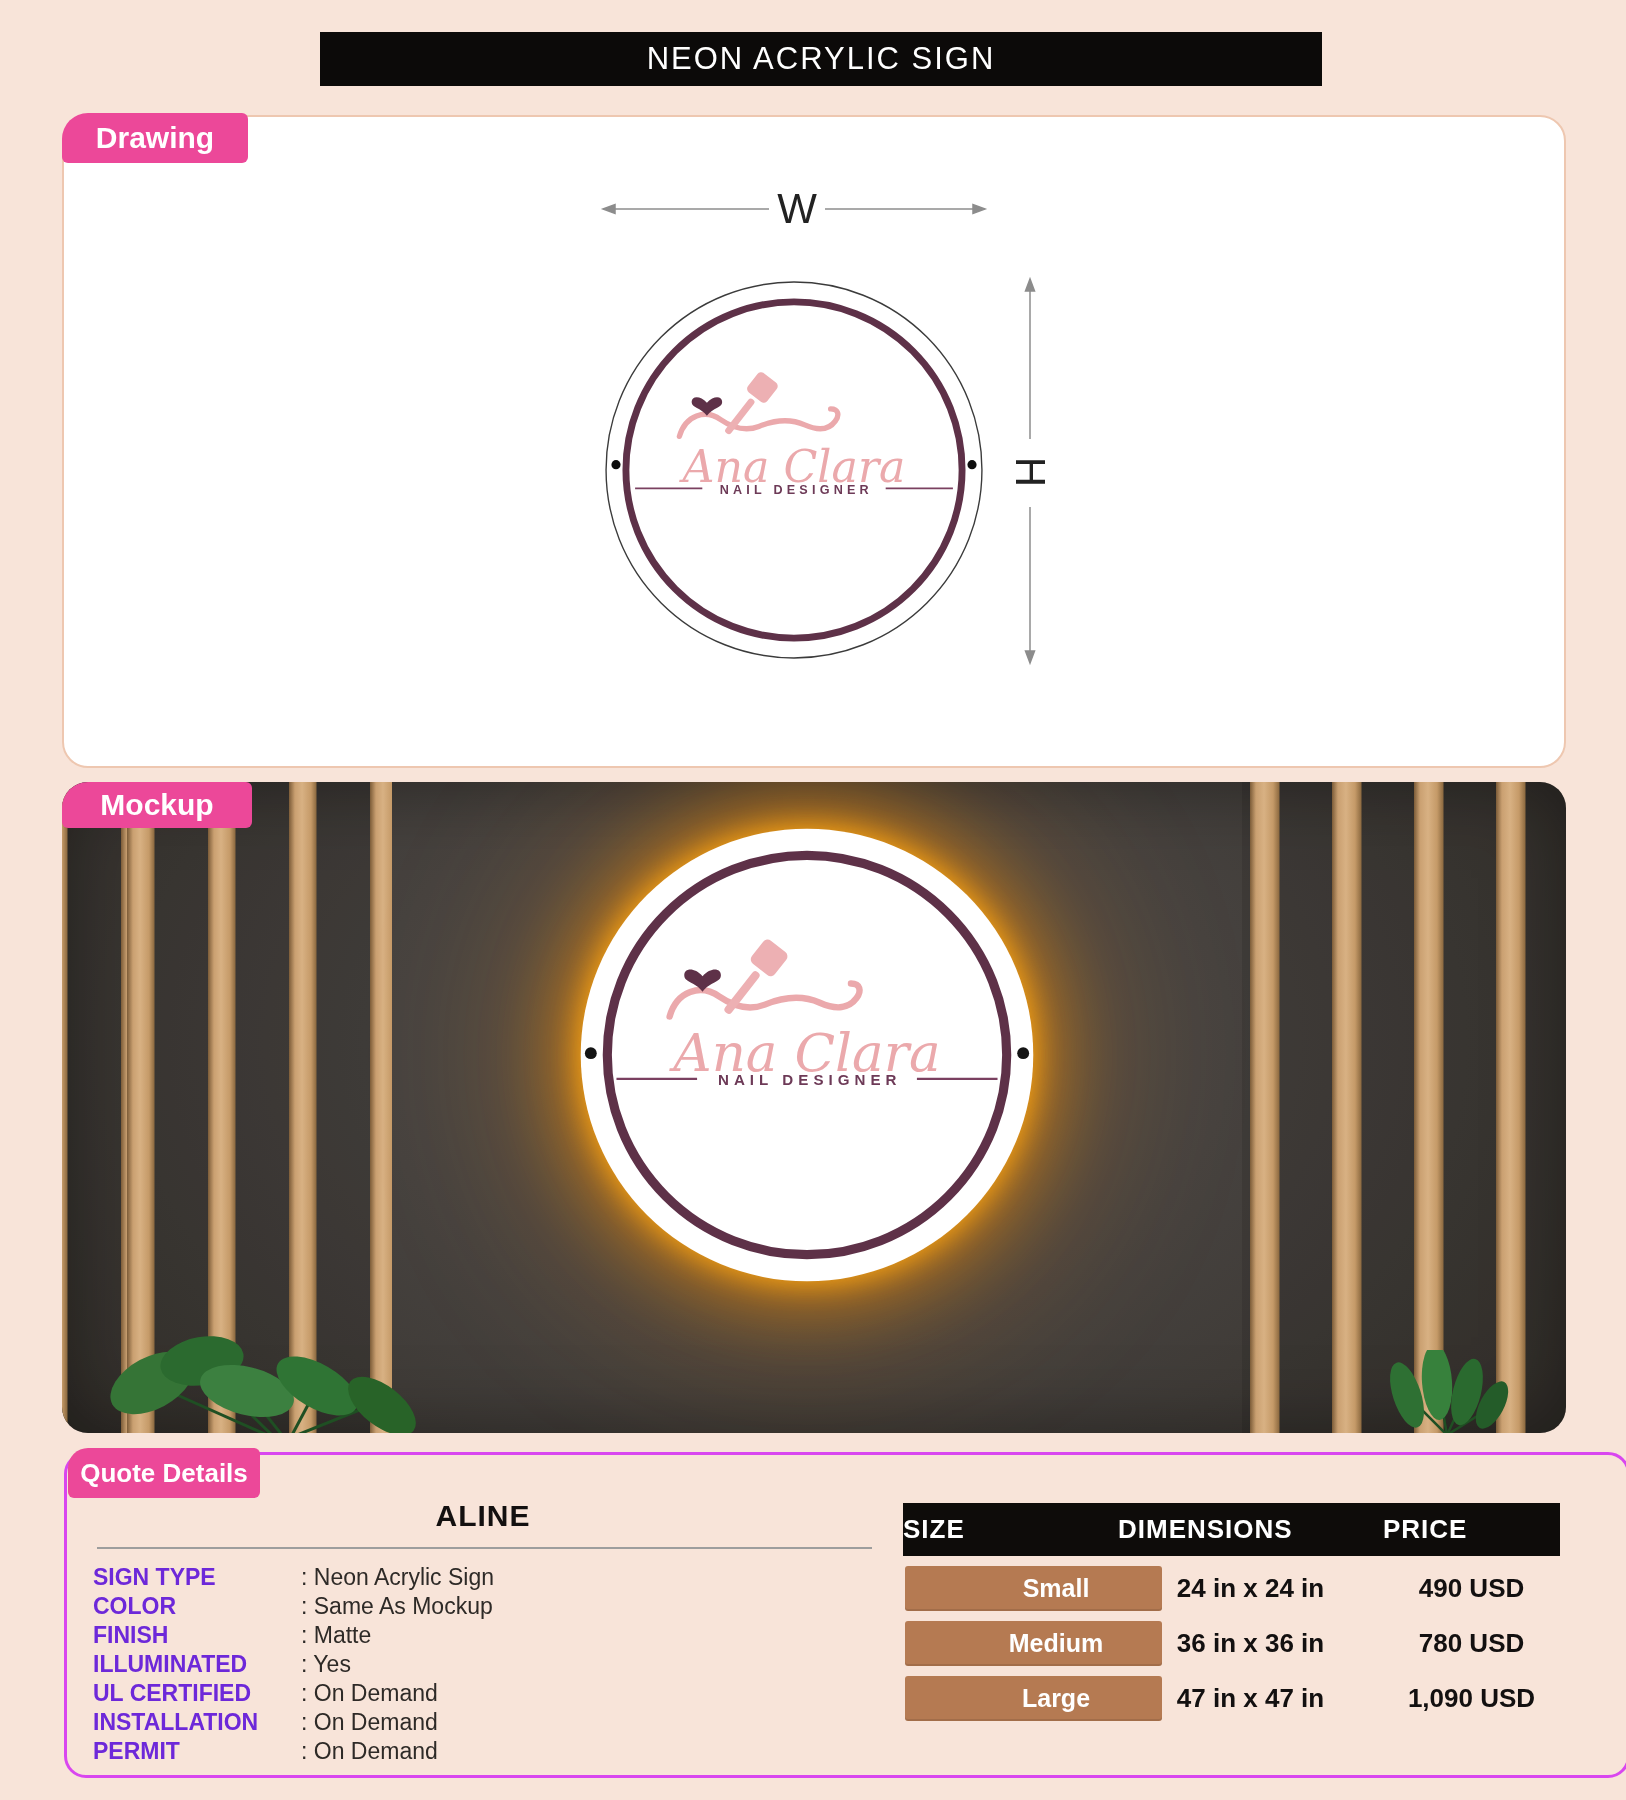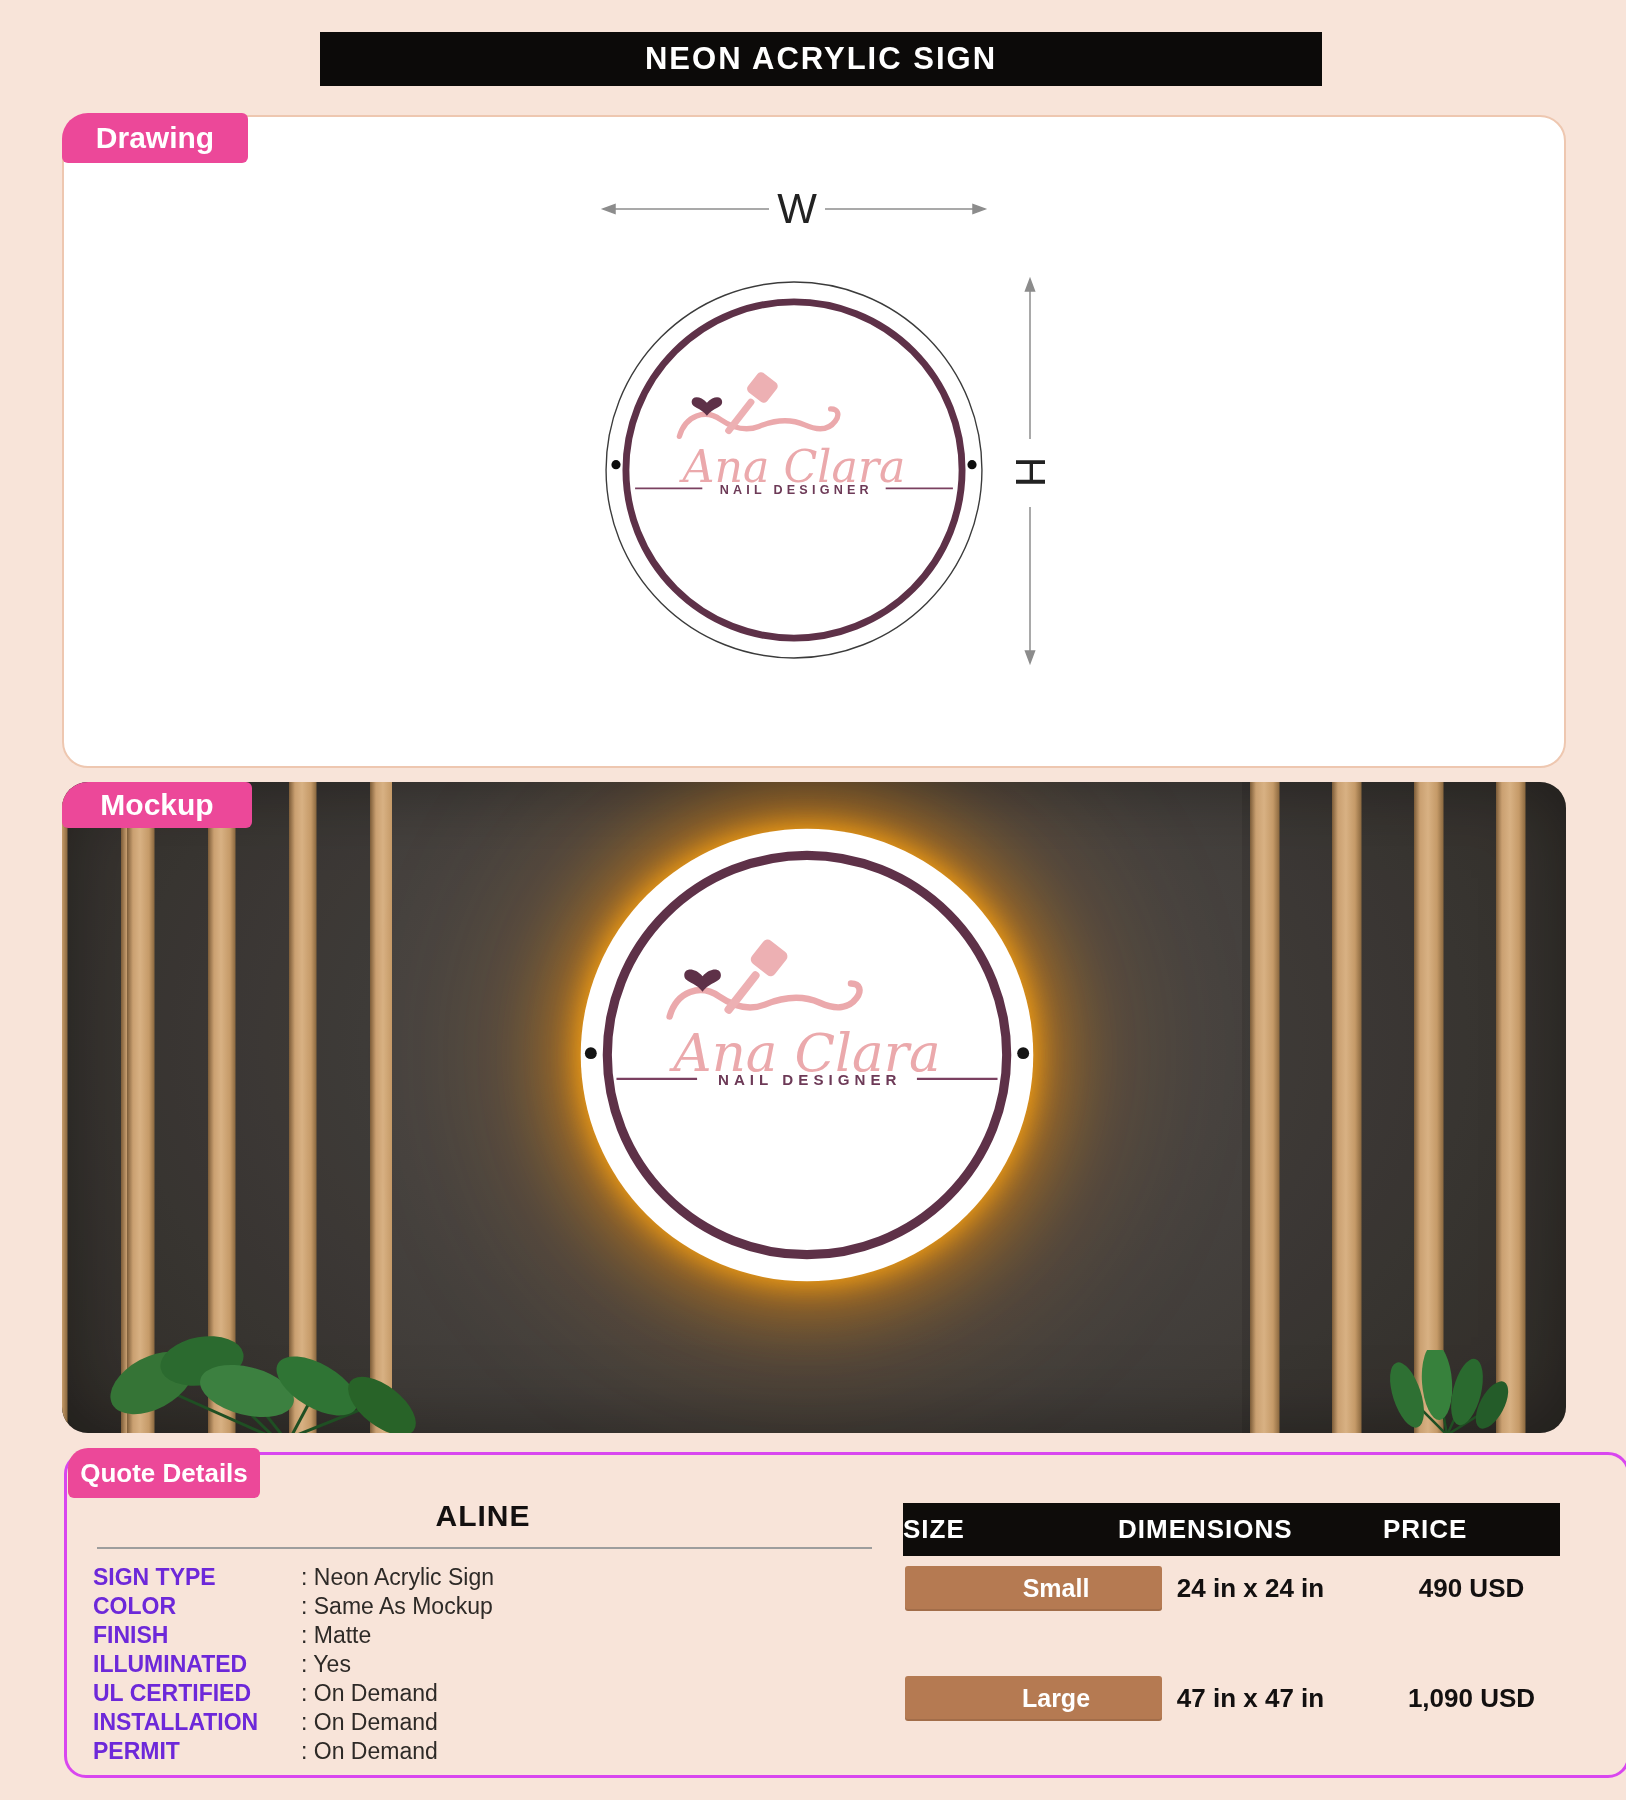--- a/index.html
+++ b/index.html
@@ -7,21 +7,21 @@
   #page{
     position:relative; width:1626px; height:1800px;
     background:#f8e4d9; overflow:hidden;
     font-family:"Liberation Sans", sans-serif;
   }
   
   .banner{
     position:absolute; left:320px; top:32px; width:1002px; height:54px;
     background:#0c0a09; display:flex; align-items:center; justify-content:center;
   }
-  .banner-title{color:#ffffff; font-size:31px; font-weight:700; letter-spacing:2px;}
+  .banner-title{color:#ffffff; font-size:31px; font-weight:400; letter-spacing:2px;}
   
   .tab{
     position:absolute; background:#ec4899; color:#fff; font-weight:700;
     display:flex; align-items:center; justify-content:center;
     border-radius:26px 6px 6px 6px; z-index:6;
   }
   .tab-drawing{left:62px; top:113px; width:186px; height:50px; font-size:30px;}
   .tab-mockup{left:62px; top:782px; width:190px; height:46px; font-size:30px;}
   .tab-quote{left:68px; top:1448px; width:192px; height:50px; font-size:26px; border-radius:20px 6px 6px 6px;}
   
@@ -246,20 +246,25 @@
       <div class="hcell c1">SIZE</div>
       <div class="hcell c2">DIMENSIONS</div>
       <div class="hcell c3">PRICE</div>
     </div>
 
     <div class="qrow" style="top:111px">
       <div class="size-badge">Small</div>
       <div class="qdim">24 in x 24 in</div>
       <div class="qprice">490 USD</div>
     </div>
+    <div class="qrow" style="top:166px">
+      <div class="size-badge">Medium</div>
+      <div class="qdim">36 in x 36 in</div>
+      <div class="qprice">780 USD</div>
+    </div>
     <div class="qrow" style="top:221px">
       <div class="size-badge">Large</div>
       <div class="qdim">47 in x 47 in</div>
       <div class="qprice">1,090 USD</div>
     </div>
   </div>
 
 </div>
 
 </body></html>

